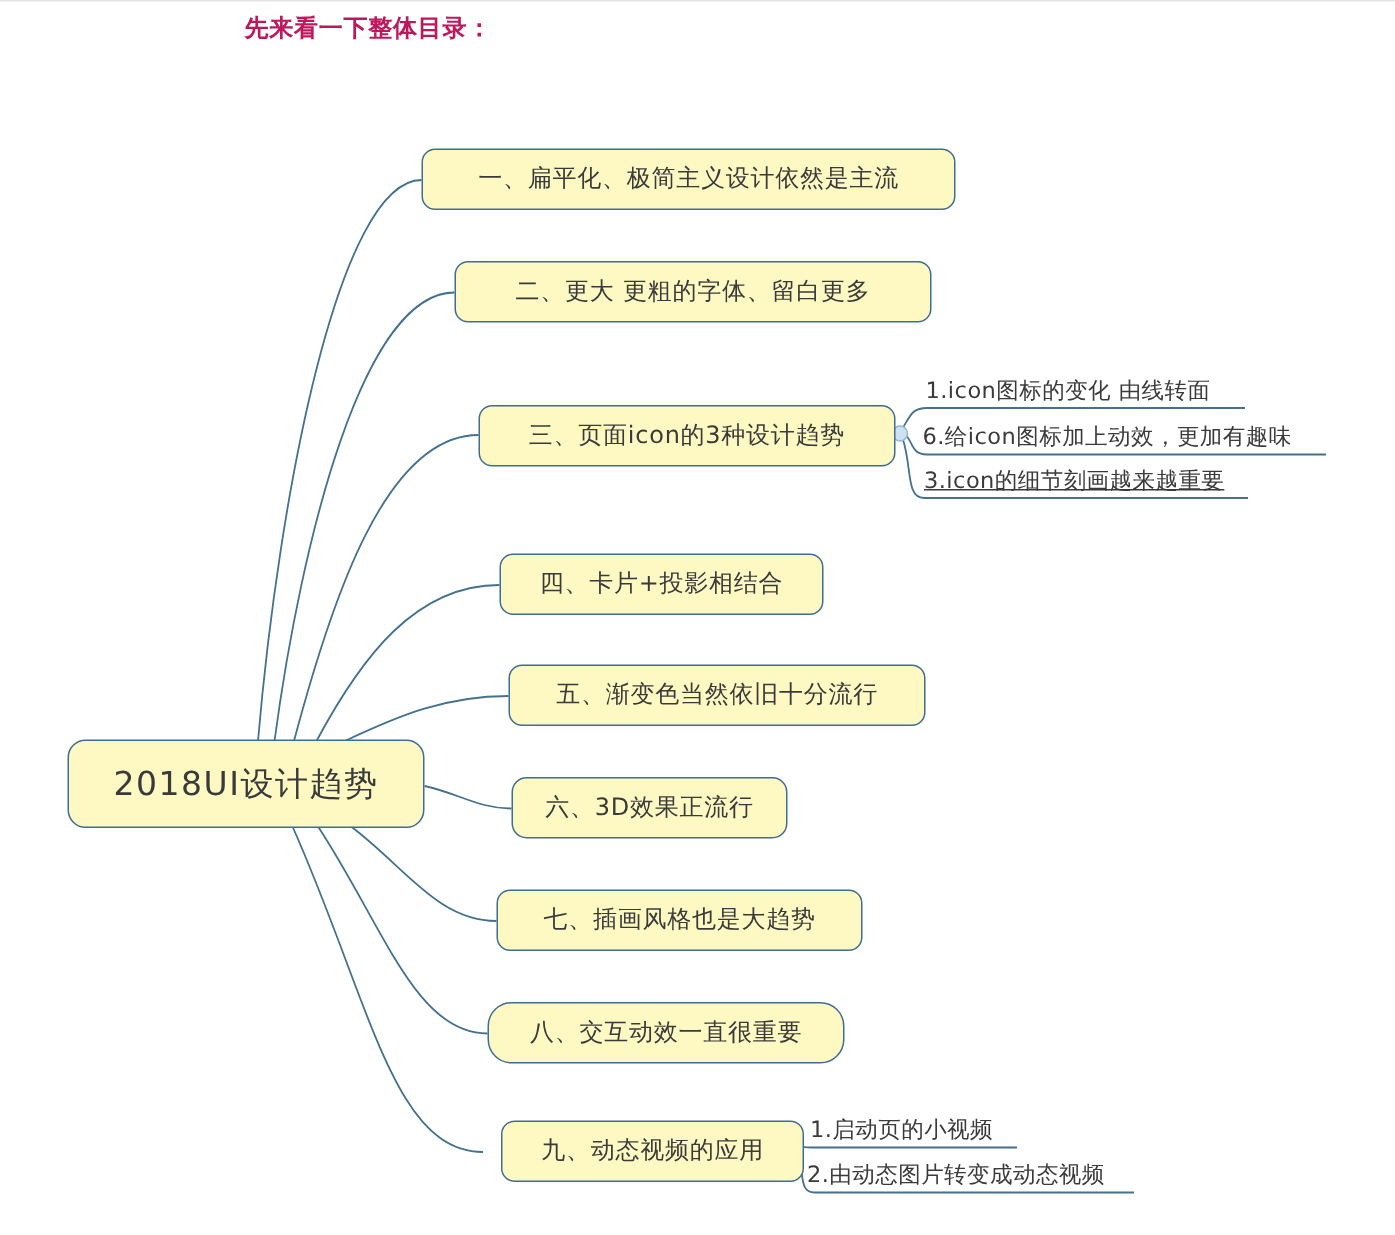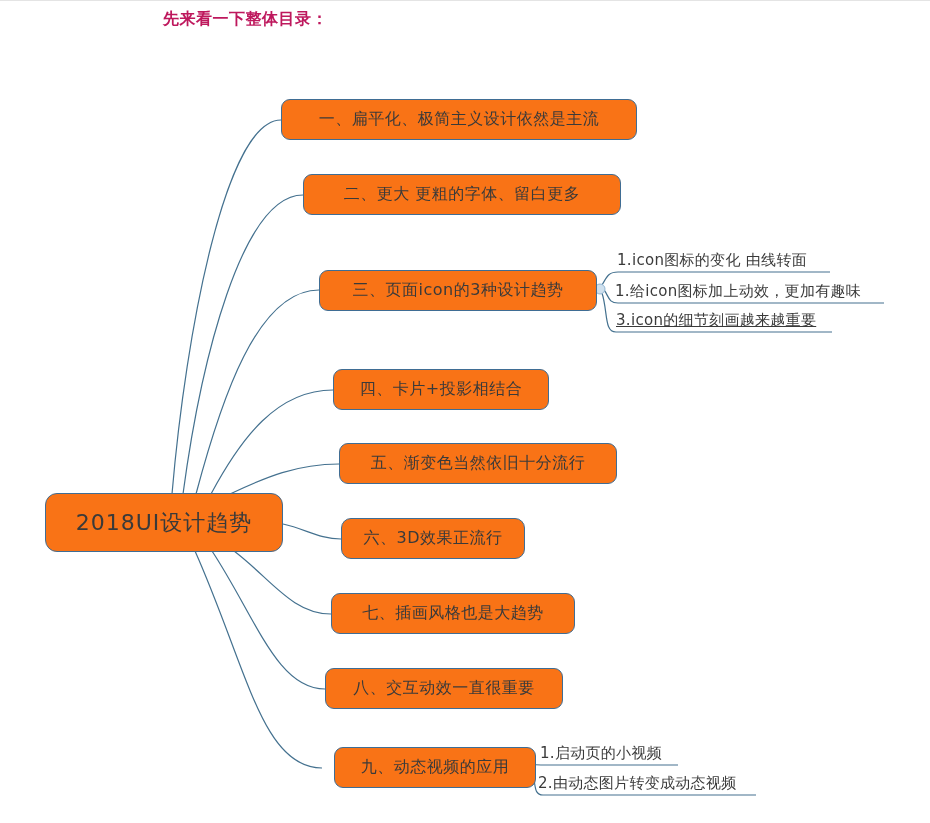--- a/index.html
+++ b/index.html
@@ -21,21 +21,21 @@
   }
   .header{
     position:absolute;left:163px;top:9px;font-size:16px;font-weight:bold;
     color:#be185d;letter-spacing:.5px;white-space:nowrap;
   }
   svg.links{position:absolute;left:0;top:0;}
   svg.links path{fill:none;stroke:var(--line);stroke-width:1.2;}
   svg.links circle{fill:var(--conn-fill);stroke:var(--conn-stroke);stroke-width:1;}
   .node{
     position:absolute;display:flex;align-items:center;justify-content:center;
-    background:#f97316;border:1.2px solid var(--border);border-radius:9px;
+    background:#fef9c3;border:1.2px solid var(--border);border-radius:9px;
     color:var(--text);white-space:nowrap;
   }
   .node.root{
     border-width:1.5px;border-radius:12px;font-size:22px;letter-spacing:1px;
   }
   .node.branch{font-size:16px;height:41px;letter-spacing:.5px;}
   .subtext{
     position:absolute;font-size:15px;color:var(--text);white-space:nowrap;letter-spacing:.3px;
   }
 </style>
@@ -71,22 +71,22 @@
 
   <div class="node root" style="left:45px;top:493px;width:238px;height:59px;">2018UI设计趋势</div>
 
   <div class="node branch" style="left:281px;top:99px;width:356px;">一、扁平化、极简主义设计依然是主流</div>
   <div class="node branch" style="left:303px;top:174px;width:318px;">二、更大 更粗的字体、留白更多</div>
   <div class="node branch" style="left:319px;top:270px;width:278px;">三、页面icon的3种设计趋势</div>
   <div class="node branch" style="left:333px;top:369px;width:216px;">四、卡片+投影相结合</div>
   <div class="node branch" style="left:339px;top:443px;width:278px;">五、渐变色当然依旧十分流行</div>
   <div class="node branch" style="left:341px;top:518px;width:184px;border-radius:10px;">六、3D效果正流行</div>
   <div class="node branch" style="left:331px;top:593px;width:244px;">七、插画风格也是大趋势</div>
-  <div class="node branch" style="left:325px;top:668px;width:238px;">八、交互动效一直很重要</div>
+  <div class="node branch" style="left:325px;top:668px;width:238px;border-radius:16px;">八、交互动效一直很重要</div>
   <div class="node branch" style="left:334px;top:747px;width:202px;">九、动态视频的应用</div>
 
   <div class="subtext" style="left:617px;top:251px;">1.icon图标的变化 由线转面</div>
-  <div class="subtext" style="left:615px;top:282px;">1.给icon图标加上动效，更加有趣味</div>
+  <div class="subtext" style="left:615px;top:282px;">6.给icon图标加上动效，更加有趣味</div>
   <div class="subtext" style="left:616px;top:311px;text-decoration:underline;">3.icon的细节刻画越来越重要</div>
 
   <div class="subtext" style="left:540px;top:744px;">1.启动页的小视频</div>
   <div class="subtext" style="left:538px;top:774px;">2.由动态图片转变成动态视频</div>
 </div>
 
 </body></html>

